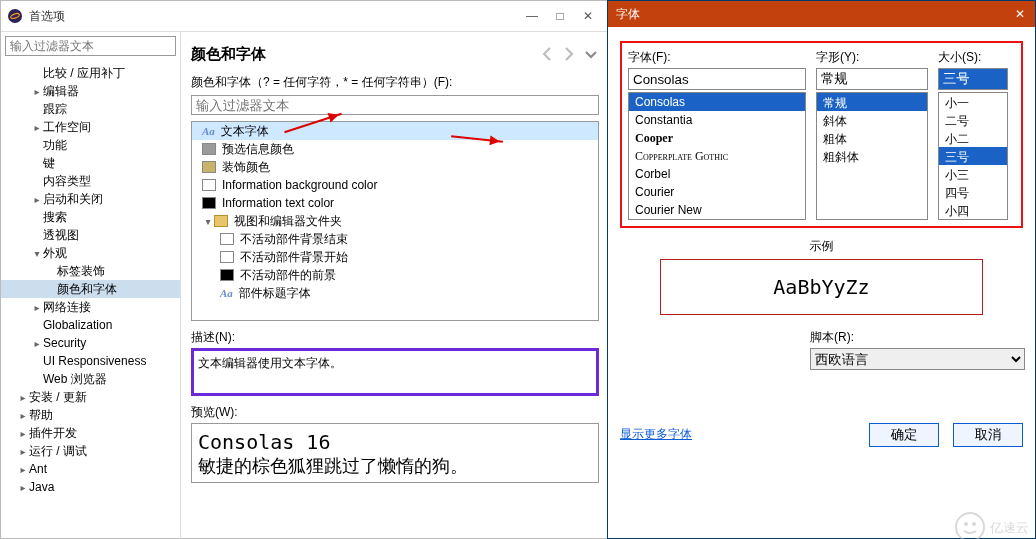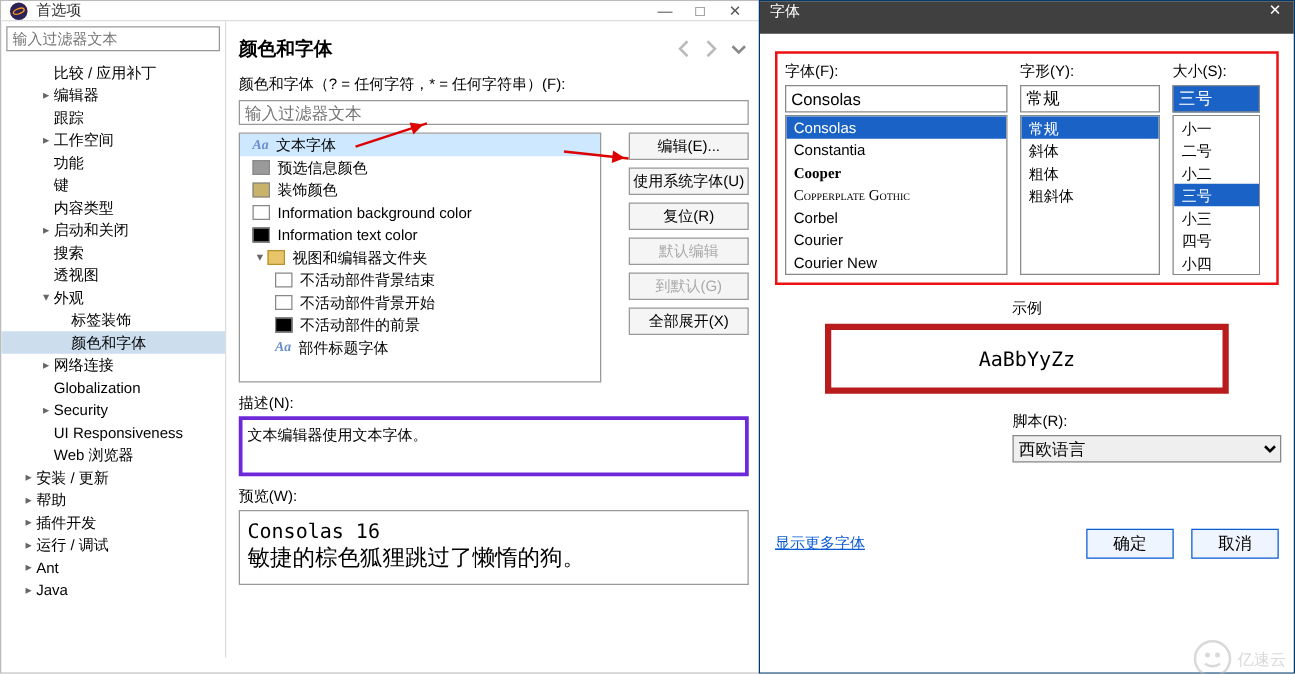--- a/index.html
+++ b/index.html
@@ -1,20 +1,20 @@
 <!DOCTYPE html>
 <html><head>
 <meta charset="utf-8">
 <style>
 * { box-sizing: border-box; margin: 0; padding: 0; }
 body { font-family: "Microsoft YaHei", Arial, sans-serif; font-size: 12px; background: #f0f0f0; width: 1036px; height: 539px; overflow: hidden; position: relative; }
 
 
 .prefs { position: absolute; left: 0; top: 0; width: 610px; height: 539px; background: #fff; border: 1px solid #bbb; }
-.prefs-title { height: 16px; display: flex; align-items: center; padding: 0 6px; background: #fff; border-bottom: 1px solid #ddd; }
+.prefs-title { height: 31px; display: flex; align-items: center; padding: 0 6px; background: #fff; border-bottom: 1px solid #ddd; }
 .prefs-title .icon { width: 16px; height: 16px; margin-right: 6px; }
 .prefs-title .t { flex: 1; color: #333; }
 .prefs-title .wbtns { display: flex; gap: 14px; padding-right: 8px; }
 .prefs-title .wb { width: 14px; height: 14px; display: flex; align-items: center; justify-content: center; color: #555; }
 
 .prefs-body { display: flex; height: calc(100% - 28px); }
 .left { width: 180px; border-right: 1px solid #ddd; }
 .filter { margin: 4px; }
 .filter input { width: 100%; height: 20px; border: 1px solid #999; padding: 0 4px; font-size: 12px; }
 .tree { padding: 4px 0; overflow: auto; height: calc(100% - 32px); }
@@ -37,46 +37,46 @@
 .sw { width: 14px; height: 12px; margin-right: 6px; border: 1px solid #888; }
 .aa { color: #6a8ecb; font-style: italic; font-weight: bold; font-family: serif; margin-right: 6px; font-size: 11px; }
 .folder { width: 14px; height: 12px; margin-right: 6px; background: #e8c56a; border: 1px solid #b89128; }
 .btns { width: 96px; display: flex; flex-direction: column; gap: 6px; }
 .btns button { height: 22px; border: 1px solid #999; background: #f5f5f5; font-size: 12px; }
 .btns button:disabled { color: #aaa; }
 
 .desc-l { margin-top: 8px; }
 .descbox { border: 3px solid #6d28d9; height: 48px; padding: 4px; margin-top: 2px; }
 .prevbox { border: 1px solid #999; height: 60px; padding: 6px; margin-top: 2px; }
-.prev1 { font-family: Consolas, monospace; font-size: 16px; }
+.prev1 { font-family: Consolas, monospace; font-size: 20px; }
 .prev2 { font-size: 18px; }
 
 
 .arrow { position: absolute; height: 2px; background: #d00; }
 .arrow::after { content: ""; position: absolute; right: -2px; top: -4px; border: 5px solid transparent; border-left: 10px solid #d00; }
 
 
 .fdlg { position: absolute; left: 607px; top: 0; width: 429px; height: 539px; background: #fff; border: 1px solid #003a6b; }
-.fdlg-title { height: 26px; background: #404040; color: #fff; display: flex; align-items: flex-start; padding: 0 8px; }
+.fdlg-title { height: 26px; background: #c2410c; color: #fff; display: flex; align-items: center; padding: 0 8px; }
 .fdlg-title .t { flex: 1; }
 .fdlg-title .x { width: 14px; text-align: center; }
 .fdbody { padding: 14px 12px; position: relative; }
 .redbox { border: 2px solid #e11; padding: 6px; display: flex; gap: 10px; }
 .col { display: flex; flex-direction: column; }
 .col label { margin-bottom: 2px; }
 .col input { height: 22px; border: 1px solid #888; padding: 0 4px; margin-bottom: 2px; }
 .listb { border: 1px solid #888; background: #fff; overflow: auto; }
 .listb div { padding: 2px 6px; height: 18px; white-space: nowrap; }
 .listb .sel { background: #1a62c6; color: #fff; }
 .c1 { width: 178px; } .c1 .listb { height: 128px; }
 .c2 { width: 112px; } .c2 .listb { height: 128px; }
 .c3 { width: 70px; } .c3 .listb { height: 128px; } .c3 input { background: #1a62c6; color: #fff; }
 
 .sample-l { text-align: center; margin-top: 10px; }
-.sample { border: 5px solid #b91c1c; height: 56px; margin: 4px 40px 0; display: flex; align-items: center; justify-content: center; font-family: Consolas, monospace; font-size: 16px; }
+.sample { border: 1px solid #b91c1c; height: 56px; margin: 4px 40px 0; display: flex; align-items: center; justify-content: center; font-family: Consolas, monospace; font-size: 20px; }
 .script-l { margin: 14px 0 2px 190px; }
 .script { margin-left: 190px; }
 .script select { width: 215px; height: 22px; border: 1px solid #888; }
 .more { color: #0b5bd3; margin-top: 56px; display: inline-block; text-decoration: underline; }
 .dlg-btns { position: absolute; right: 12px; bottom: 10px; display: flex; gap: 14px; }
 .dlg-btns button { width: 70px; height: 24px; border: 1px solid #0b5bd3; background: #eef5ff; }
 .dlg-btns .ok { border: 1px solid #0b5bd3; }
 
 .logo { position: absolute; right: -6px; bottom: -6px; opacity: 0.55; }
 </style>
@@ -250,28 +250,20 @@
             </div>
             <div class="fl-row" style="padding-left: 28px;">
               <span class="sw" style="background:#000000"></span>
               <span>不活动部件的前景</span>
             </div>
             <div class="fl-row" style="padding-left: 28px;">
               <span class="aa">Aa</span>
               <span>部件标题字体</span>
             </div>
           </div>
-        <div class="btns">
-          <button>编辑(E)...</button>
-          <button>使用系统字体(U)</button>
-          <button>复位(R)</button>
-          <button disabled="">默认编辑</button>
-          <button disabled="">到默认(G)</button>
-          <button>全部展开(X)</button>
-        </div>
       </div>
       <div class="desc-l">描述(N):</div>
       <div class="descbox">文本编辑器使用文本字体。</div>
       <div class="desc-l">预览(W):</div>
       <div class="prevbox">
         <div class="prev1">Consolas 16</div>
         <div class="prev2">敏捷的棕色狐狸跳过了懒惰的狗。</div>
       </div>
       <div class="arrow" style="left:102px; top:90px; width:60px; transform:rotate(-18deg);"></div>
       <div class="arrow" style="left:270px; top:106px; width:52px; transform:rotate(6deg);"></div>

